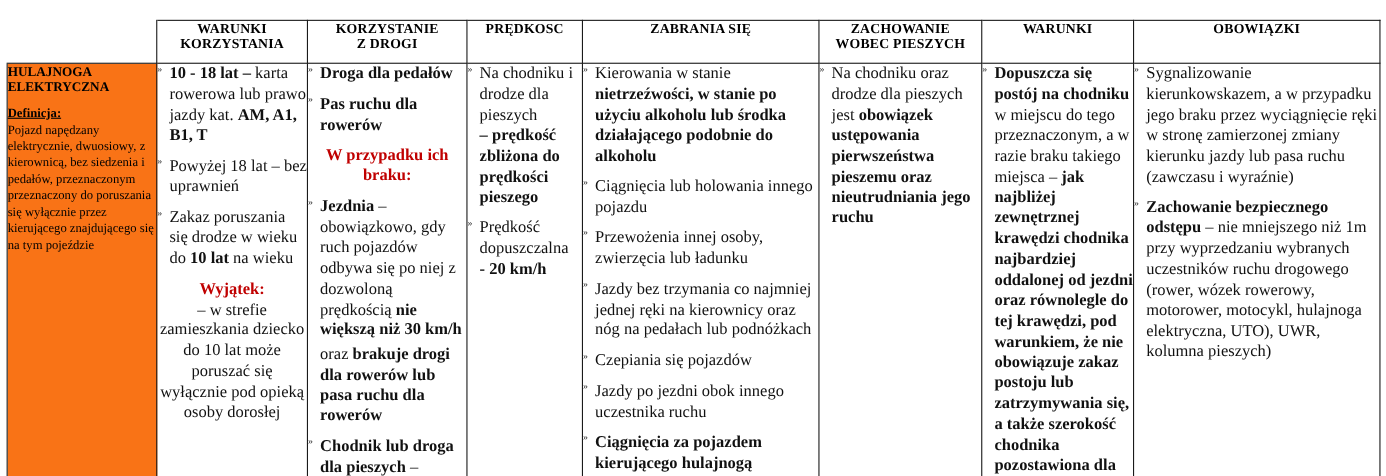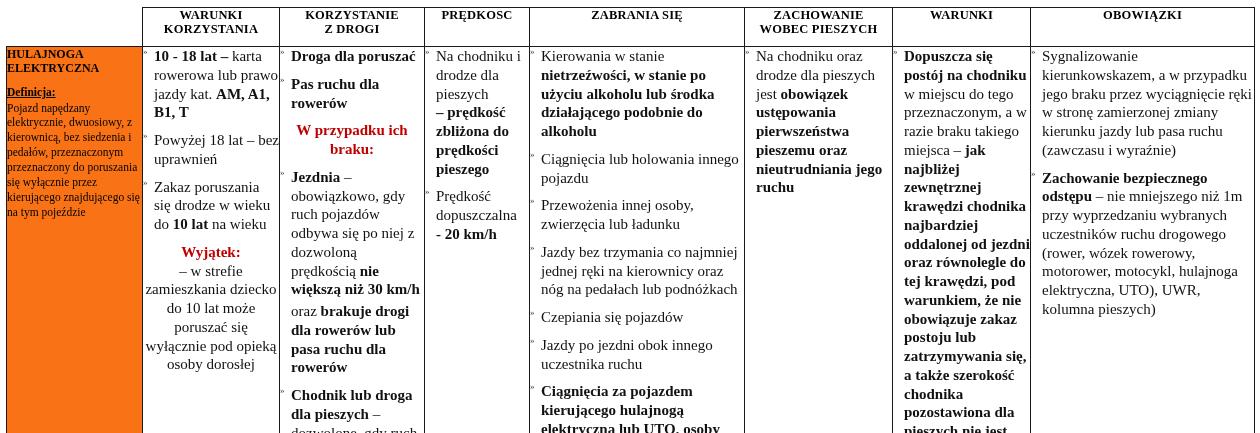--- a/index.html
+++ b/index.html
@@ -11,21 +11,21 @@
     font-family: "Liberation Serif", serif;
     width: 1260px;
     height: 433px;
     overflow: hidden;
   }
   .sheet {
     width: 1227px;
     height: 433px;
     position: relative;
     box-sizing: border-box;
-    padding: 7px 6px 0 6px;
+    padding: 18px 6px 0 6px;
     font-family: Liberation Serif, serif;
   }
   table.matrix {
     border-collapse: collapse;
     table-layout: fixed;
     width: 1248px;
     height: 428px;
   }
   table.matrix th, table.matrix td {
     border: 1px solid #1a1a1a;
@@ -175,21 +175,21 @@
             <li class="nobullet">
               <div class="red">Wyjątek:</div>
               <div>– w strefie zamieszkania dziecko do 10 lat może poruszać się  wyłącznie pod opieką osoby dorosłej</div>
             </li>
           </ul>
         </td>
 
         <td class="cell">
           <ul class="bl">
             <li>
-              <span class="b">Droga dla poruszać</span>
+              <span class="b">Droga dla pedałów</span>
             </li>
             <li>
               <span class="b">Pas ruchu dla rowerów</span>
             </li>
             <li class="nobullet">
               <div class="red">W przypadku ich braku:</div>
             </li>
             <li>
               <span class="b">Jezdnia</span><span> – obowiązkowo, gdy ruch pojazdów odbywa się po niej z dozwoloną prędkością </span><span class="b">nie większą niż 30 km/h</span>
               <div class="sub">

